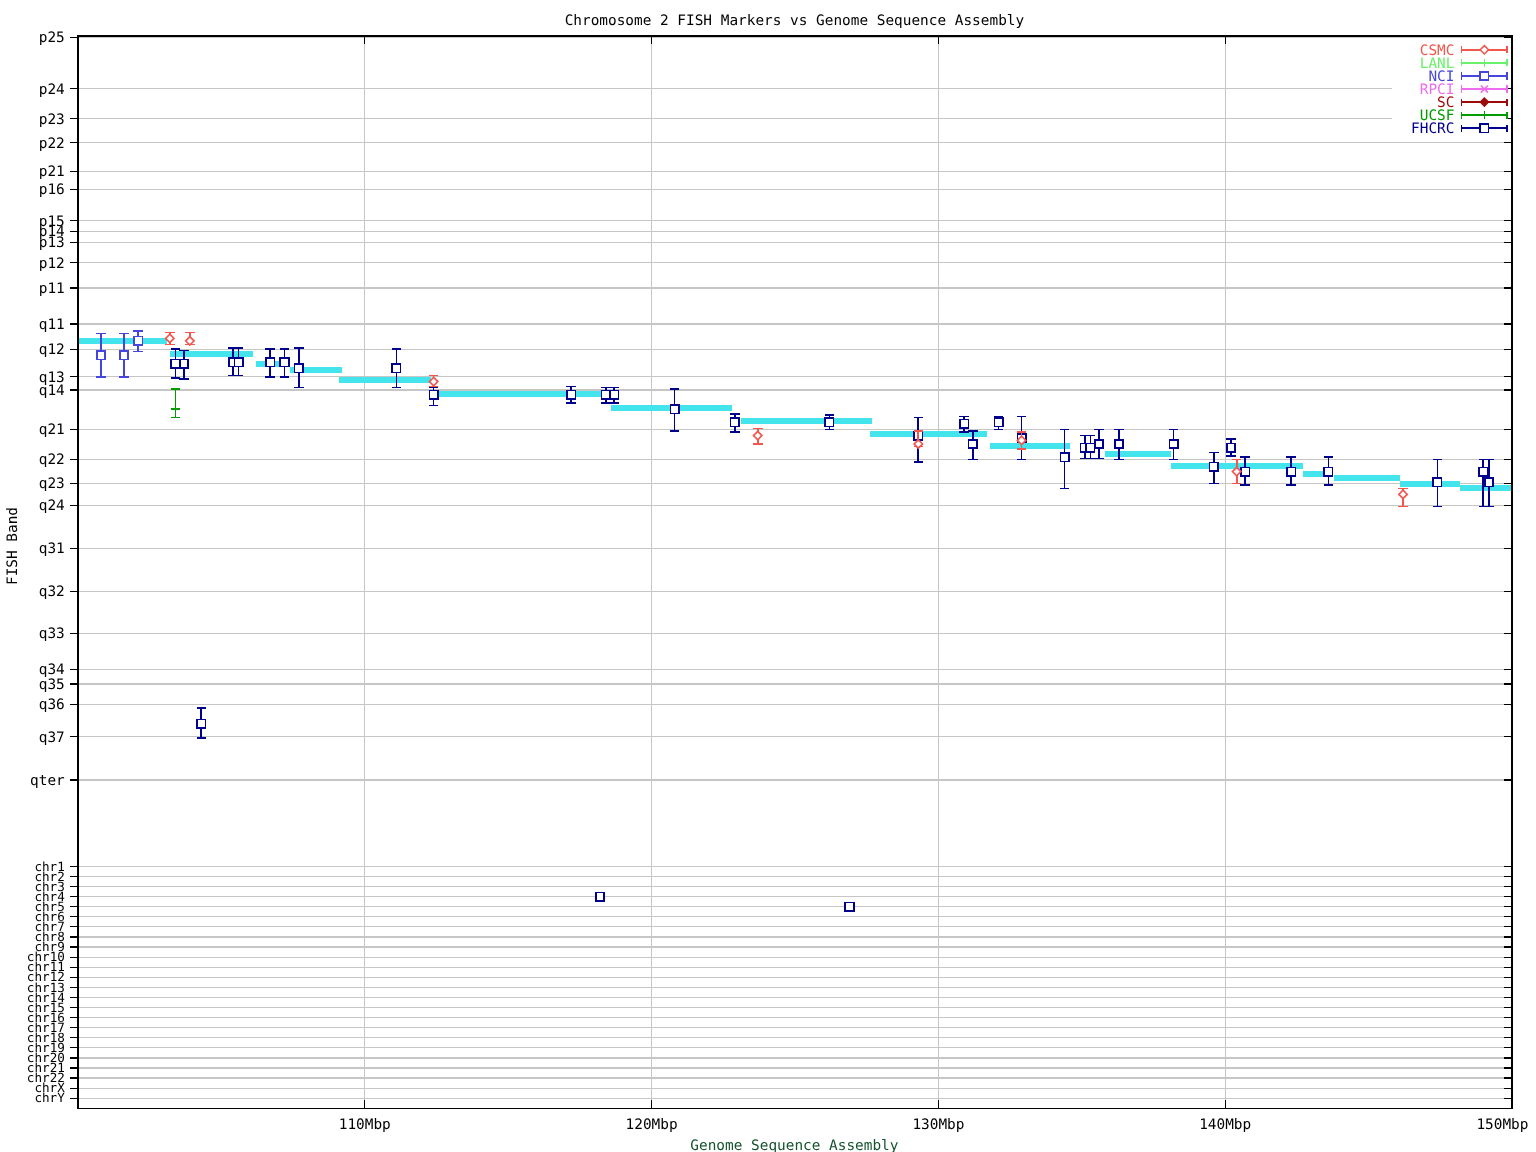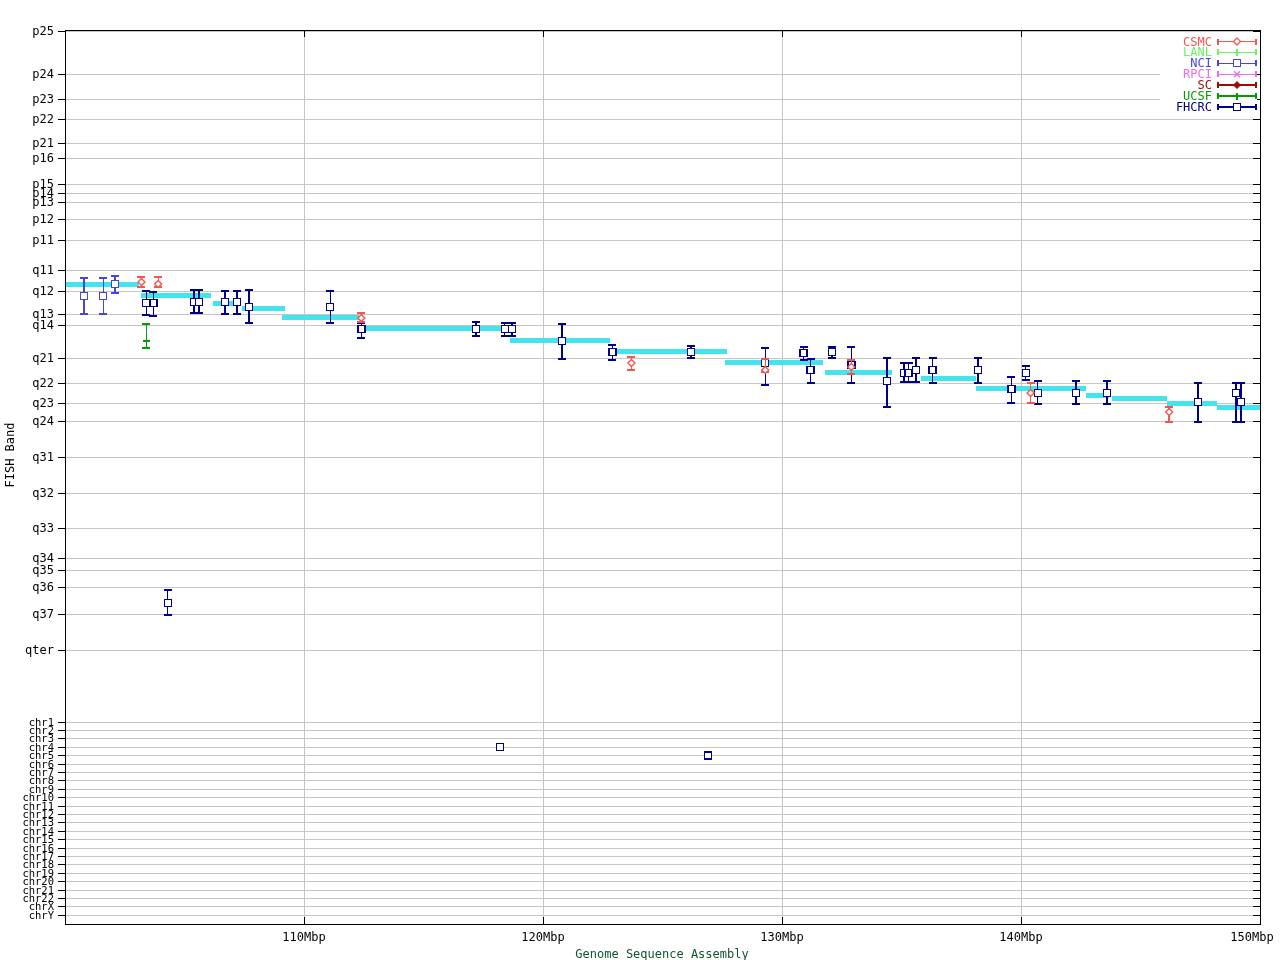--- a/index.html
+++ b/index.html
@@ -24,20 +24,21 @@
     position:absolute;left:10px;top:455px;
     transform:translate(-50%,-50%) rotate(-90deg);
     font-size:12px;color:#000;white-space:nowrap;
   }
   svg{position:absolute;left:0;top:0;}
 </style>
 </head>
 <body>
 
 <div class="figure">
+  <div class="title">Chromosome 2 FISH Markers vs Genome Sequence Assembly</div>
   <div class="ylab">FISH Band</div>
   <div class="xlab">Genome Sequence Assembly</div>
   <svg id="plot" width="1280" height="960" viewBox="0 0 1280 960" shape-rendering="crispEdges">
       <line x1="65" y1="31" x2="1260" y2="31" stroke="#c6c6c6" stroke-width="1"></line>
       <line x1="58" y1="31" x2="65" y2="31" stroke="#000000" stroke-width="1"></line>
       <line x1="1253" y1="31" x2="1260" y2="31" stroke="#000000" stroke-width="1"></line>
       <text x="54" y="35" font-family="&quot;DejaVu Sans Mono&quot;,&quot;Liberation Mono&quot;,monospace" text-anchor="end" font-size="12" fill="#000">p25</text>
       <line x1="65" y1="74" x2="1260" y2="74" stroke="#c6c6c6" stroke-width="1"></line>
       <line x1="58" y1="74" x2="65" y2="74" stroke="#000000" stroke-width="1"></line>
       <line x1="1253" y1="74" x2="1260" y2="74" stroke="#000000" stroke-width="1"></line>

